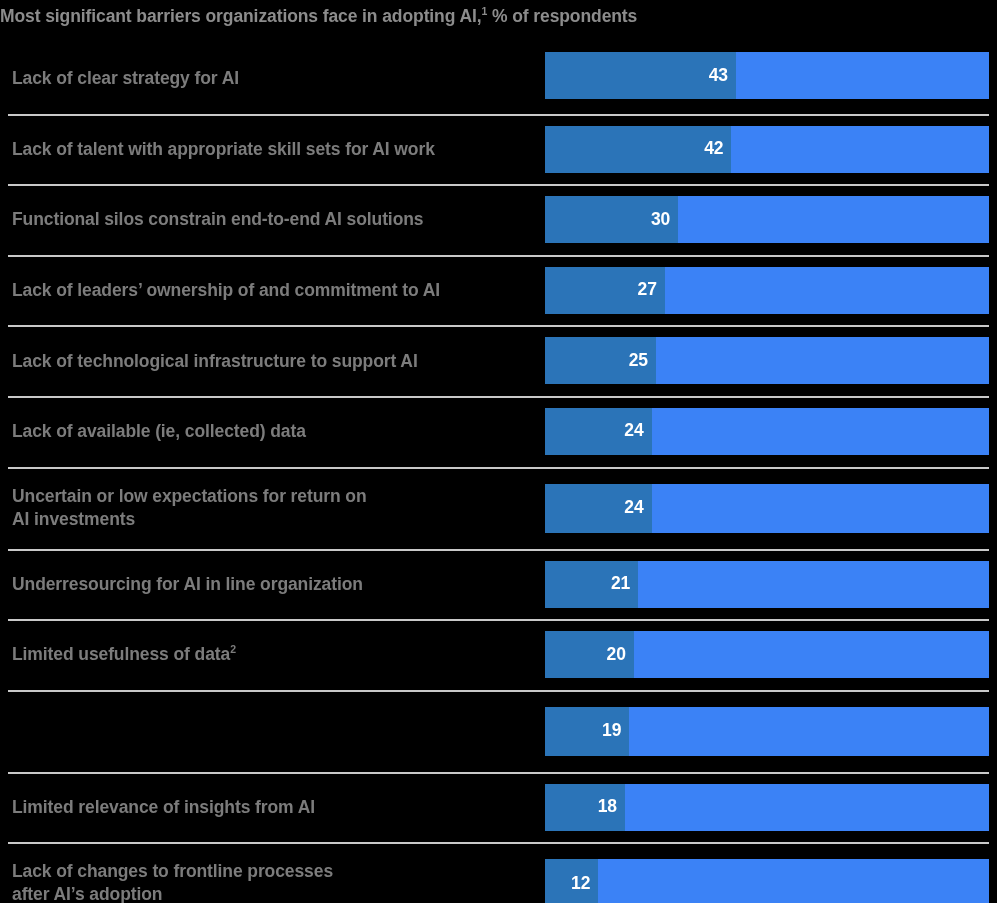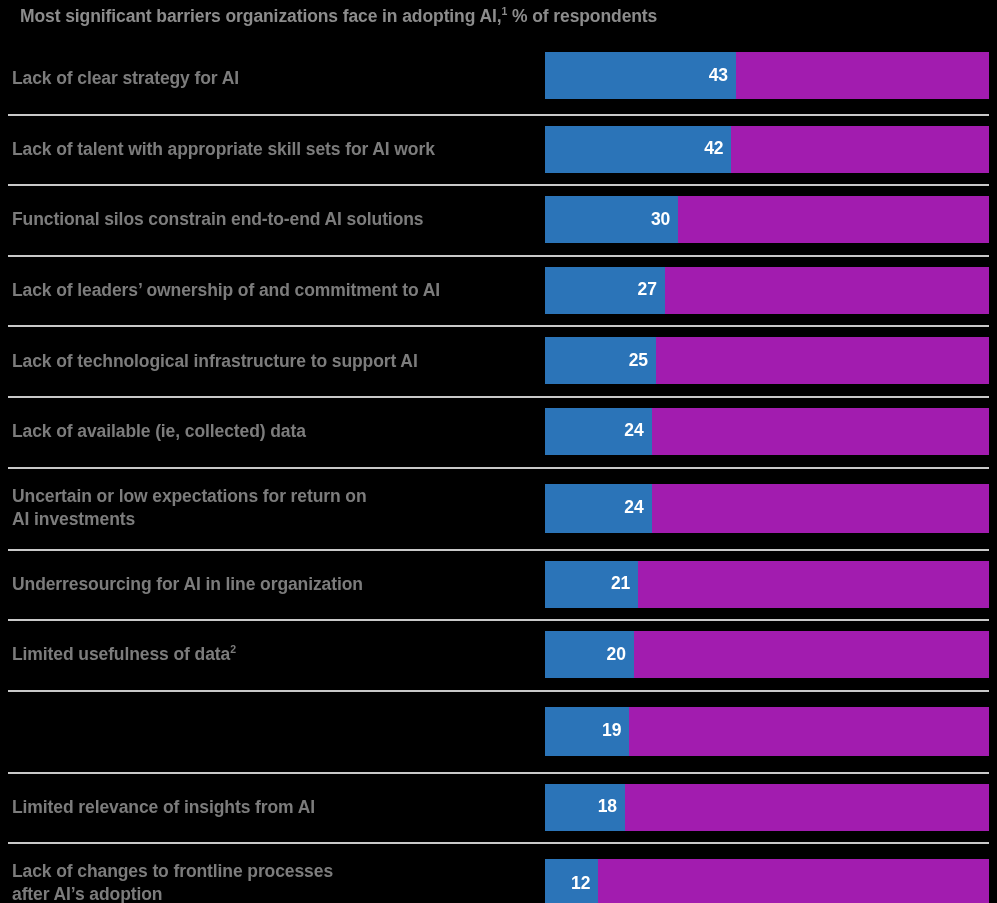--- a/index.html
+++ b/index.html
@@ -19,21 +19,21 @@
   #chart-root {
     position: relative;
     width: 997px;
     height: 903px;
     background: #000000;
   }
 
   
   .chart-title {
     position: absolute;
-    left: 20px;
+    left: 0;
     top: 4px;
     width: 960px;
     font-size: 17.5px;
     font-weight: 700;
     letter-spacing: -0.1px;
     color: #8c8c8c;
     white-space: nowrap;
     line-height: 24px;
   }
   .chart-title sup {
@@ -77,21 +77,21 @@
   .row-label sup {
     font-size: 10.5px;
     vertical-align: super;
     line-height: 0;
   }
 
   .bar-track {
     position: absolute;
     left: 545px;
     width: 444px;
-    background: #a21caf;
+    background: #3b82f6;
   }
   .bar-fill {
     position: absolute;
     left: 0;
     top: 0;
     height: 100%;
     background: #2b74b8;
     box-sizing: border-box;
   }
   .bar-value {

